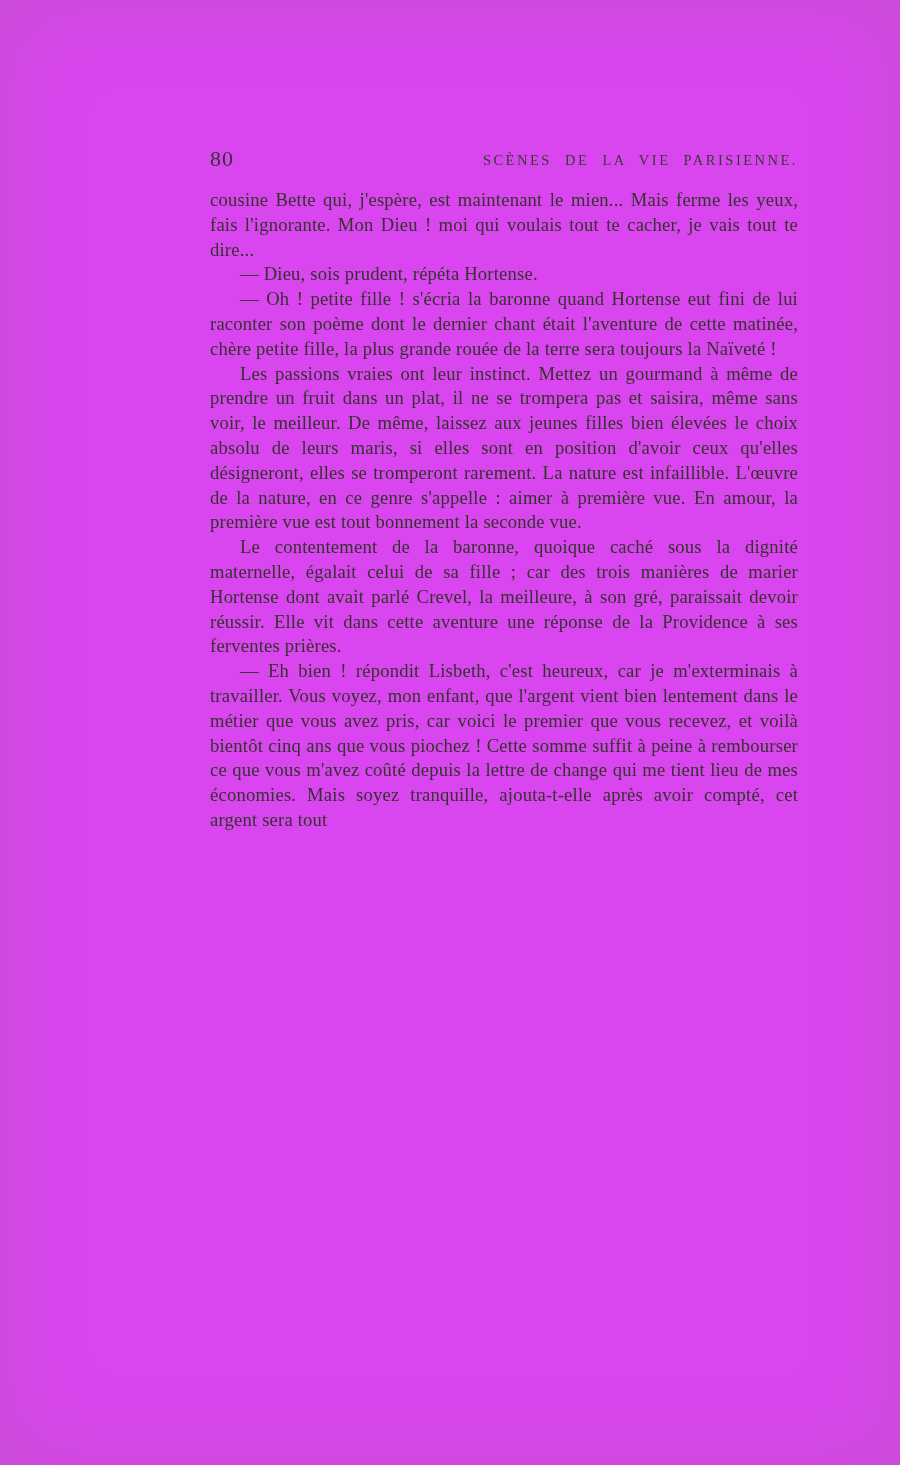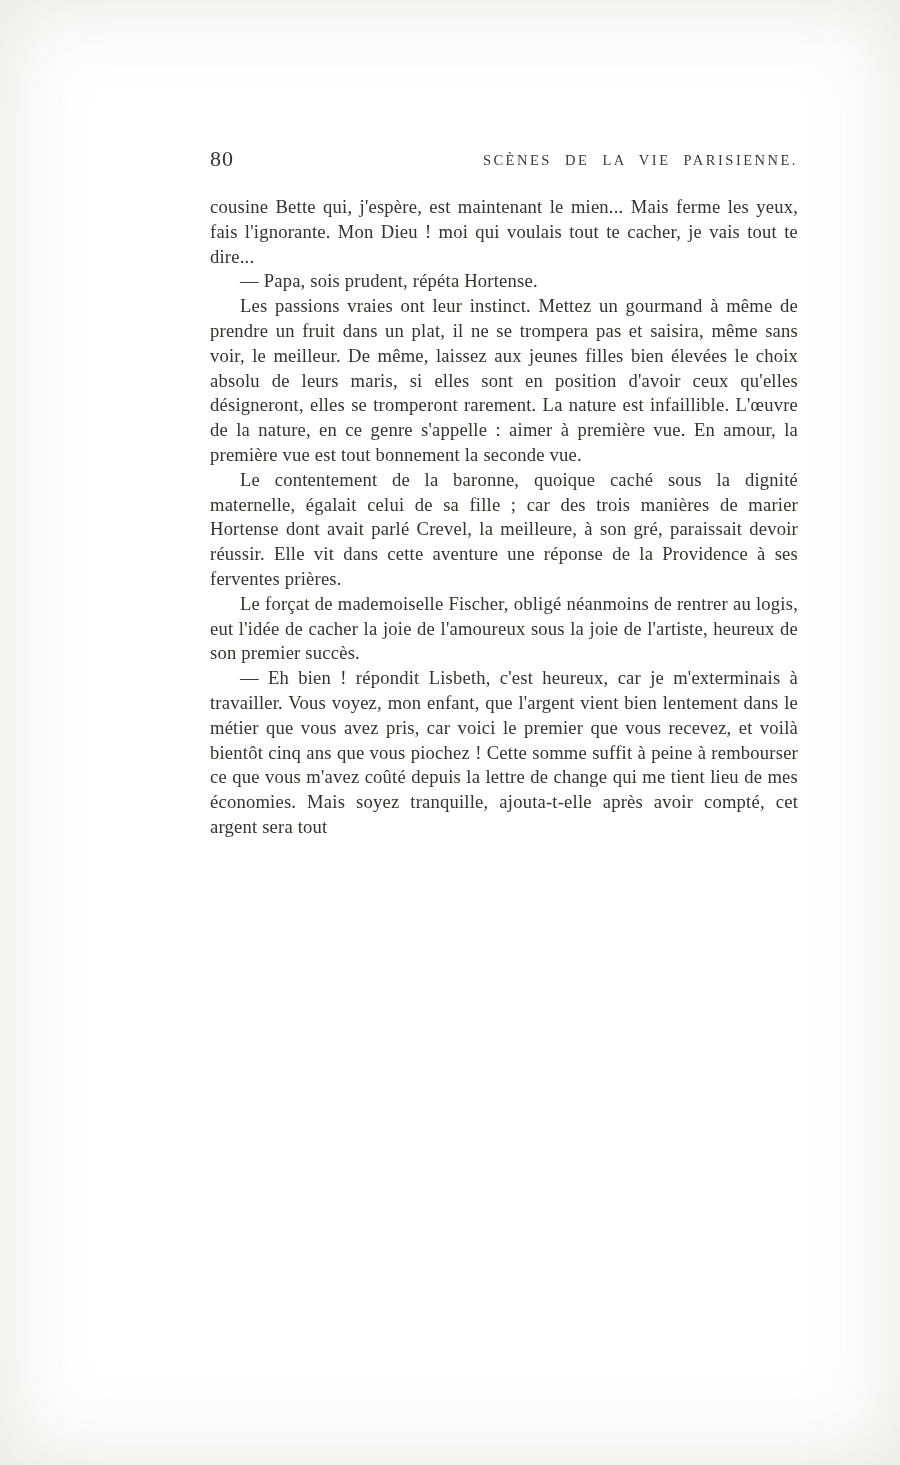--- a/index.html
+++ b/index.html
@@ -10,21 +10,21 @@
     width: 900px;
     height: 1465px;
     background: #e8e3c8;
     overflow: hidden;
   }
   .scan {
     position: relative;
     width: 900px;
     height: 1465px;
     background: radial-gradient(ellipse at 50% 45%, #f5f0d8 0%, #f2edd2 55%, #eae5ca 88%, #e3deco 100%);
-    background-color: #ffffff;
+    background-color: #d946ef;
     box-shadow: inset 0 0 90px rgba(120,110,70,0.18);
   }
   .header-row {
     position: absolute;
     left: 210px;
     top: 146px;
     width: 588px;
     height: 32px;
     font-family: "Liberation Serif", serif;
     color: #35342f;
@@ -43,21 +43,21 @@
     top: 6px;
     text-align: right;
     font-size: 14.5px;
     letter-spacing: 2.5px;
     word-spacing: 7px;
     color: #3a3933;
   }
   .text-block {
     position: absolute;
     left: 210px;
-    top: 195px;
+    top: 188px;
     width: 588px;
     font-family: "Liberation Serif", serif;
     font-size: 18.6px;
     line-height: 24.8px;
     color: #34332d;
     text-align: justify;
     letter-spacing: 0.2px;
   }
   .text-block p {
     margin: 0;
@@ -70,19 +70,19 @@
 </head>
 <body>
 
 <div class="scan">
   <div class="header-row">
     <span class="page-number">80</span>
     <span class="running-head">SCÈNES DE LA VIE PARISIENNE.</span>
   </div>
   <div class="text-block">
       <p>cousine Bette qui, j'espère, est maintenant le mien... Mais ferme les yeux, fais l'ignorante. Mon Dieu ! moi qui voulais tout te cacher, je vais tout te dire...</p>
-      <p class="indent">— Papa, sois prudent, répéta Hortense.</p>
+      <p class="indent">— Dieu, sois prudent, répéta Hortense.</p>
+      <p class="indent">— Oh ! petite fille ! s'écria la baronne quand Hortense eut fini de lui raconter son poème dont le dernier chant était l'aventure de cette matinée, chère petite fille, la plus grande rouée de la terre sera toujours la Naïveté !</p>
       <p class="indent">Les passions vraies ont leur instinct. Mettez un gourmand à même de prendre un fruit dans un plat, il ne se trompera pas et saisira, même sans voir, le meilleur. De même, laissez aux jeunes filles bien élevées le choix absolu de leurs maris, si elles sont en position d'avoir ceux qu'elles désigneront, elles se tromperont rarement. La nature est infaillible. L'œuvre de la nature, en ce genre s'appelle : aimer à première vue. En amour, la première vue est tout bonnement la seconde vue.</p>
       <p class="indent">Le contentement de la baronne, quoique caché sous la dignité maternelle, égalait celui de sa fille ; car des trois manières de marier Hortense dont avait parlé Crevel, la meilleure, à son gré, paraissait devoir réussir. Elle vit dans cette aventure une réponse de la Providence à ses ferventes prières.</p>
-      <p class="indent">Le forçat de mademoiselle Fischer, obligé néanmoins de rentrer au logis, eut l'idée de cacher la joie de l'amoureux sous la joie de l'artiste, heureux de son premier succès.</p>
       <p class="indent">— Eh bien ! répondit Lisbeth, c'est heureux, car je m'exterminais à travailler. Vous voyez, mon enfant, que l'argent vient bien lentement dans le métier que vous avez pris, car voici le premier que vous recevez, et voilà bientôt cinq ans que vous piochez ! Cette somme suffit à peine à rembourser ce que vous m'avez coûté depuis la lettre de change qui me tient lieu de mes économies. Mais soyez tranquille, ajouta-t-elle après avoir compté, cet argent sera tout</p>
     </div>
 </div>
 
 </body></html>

